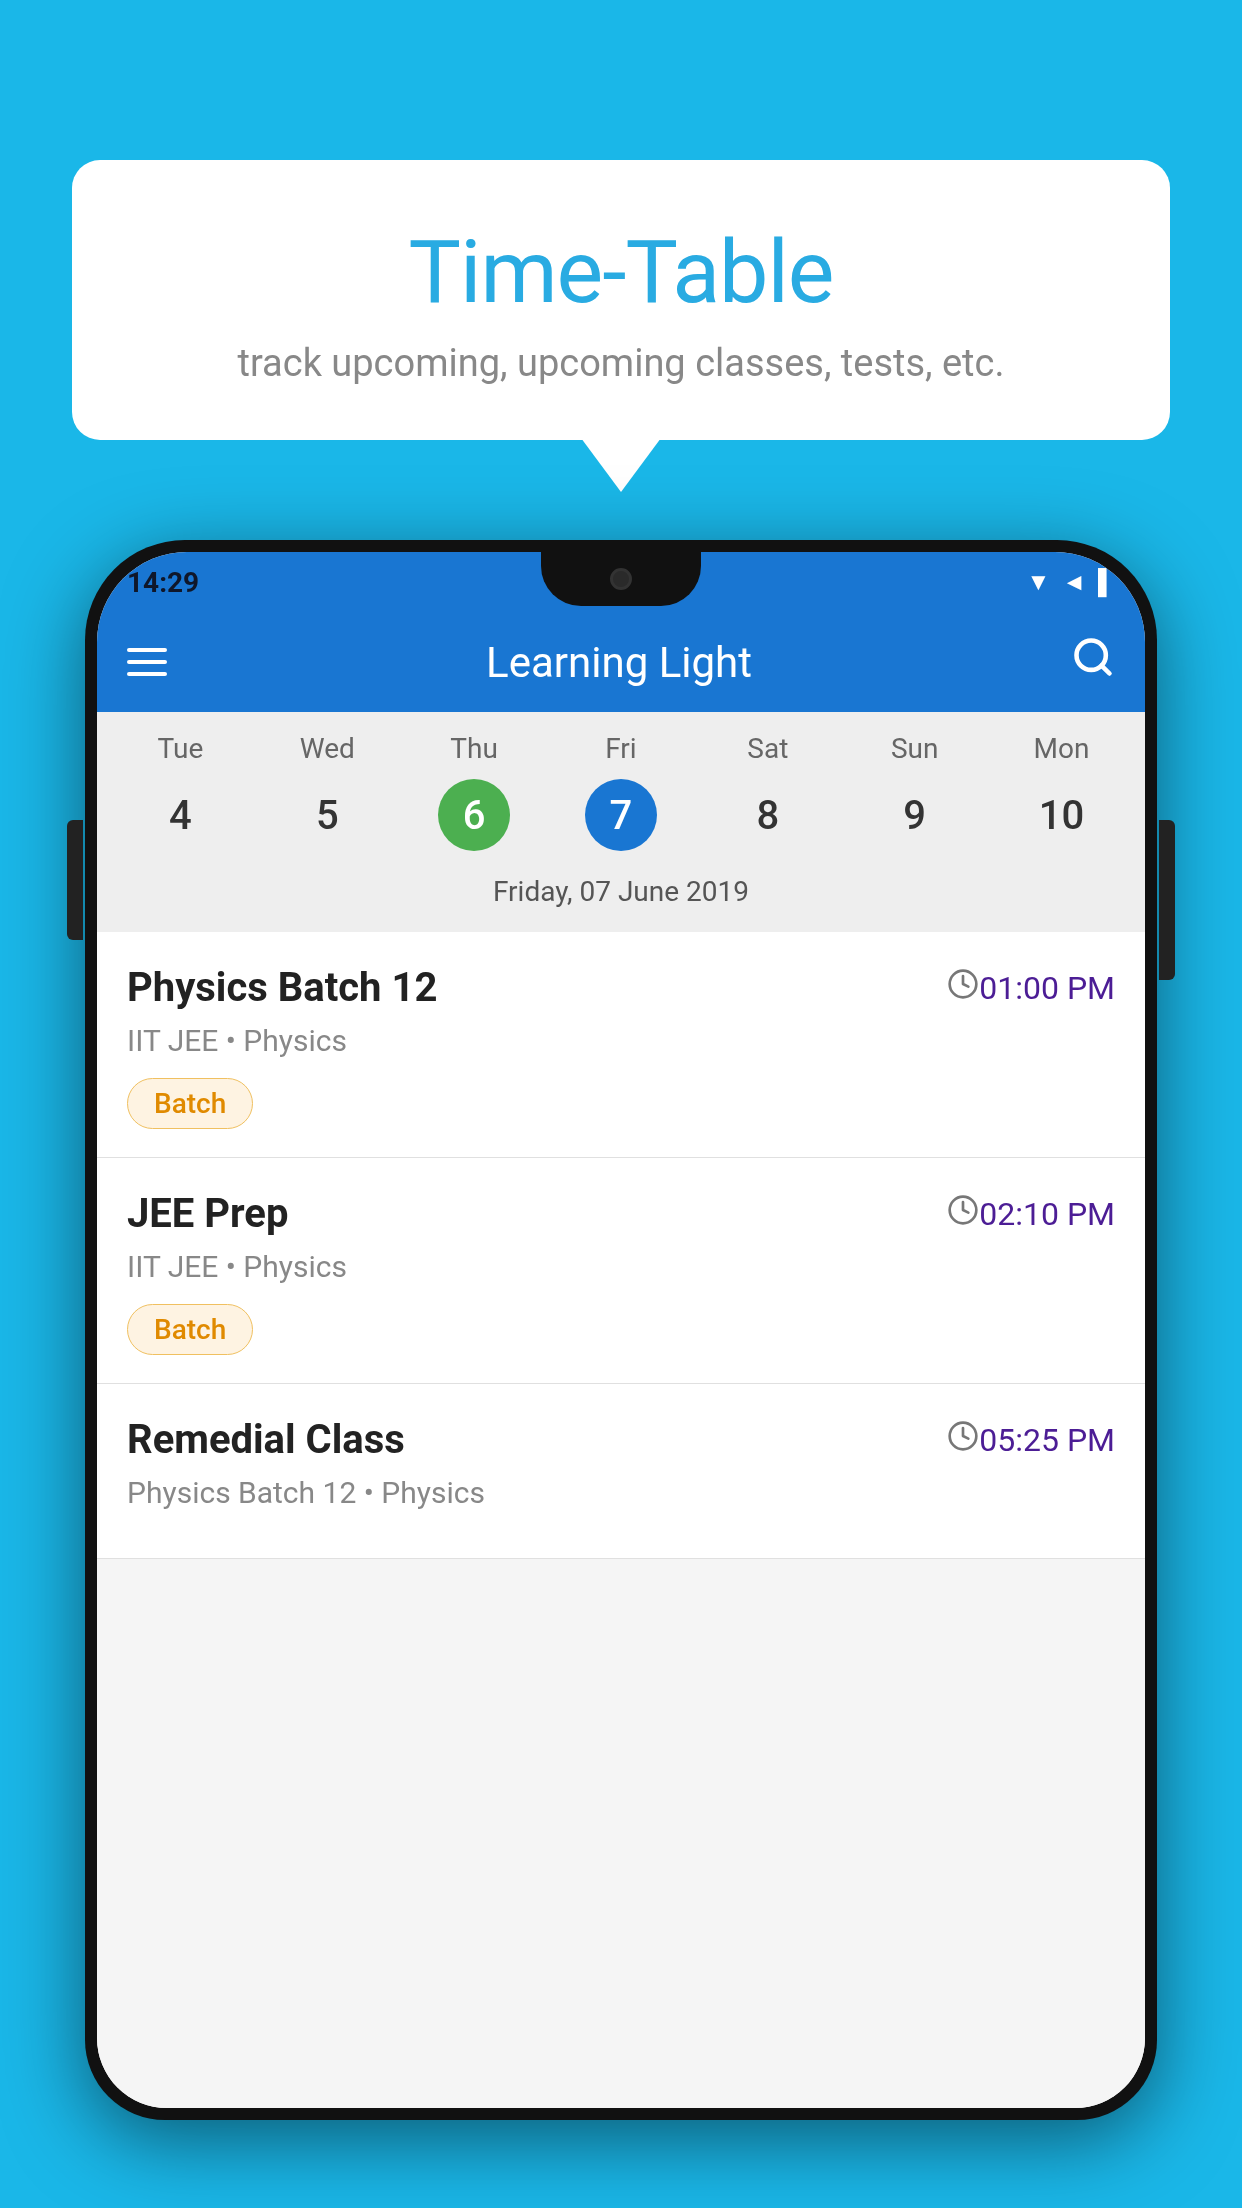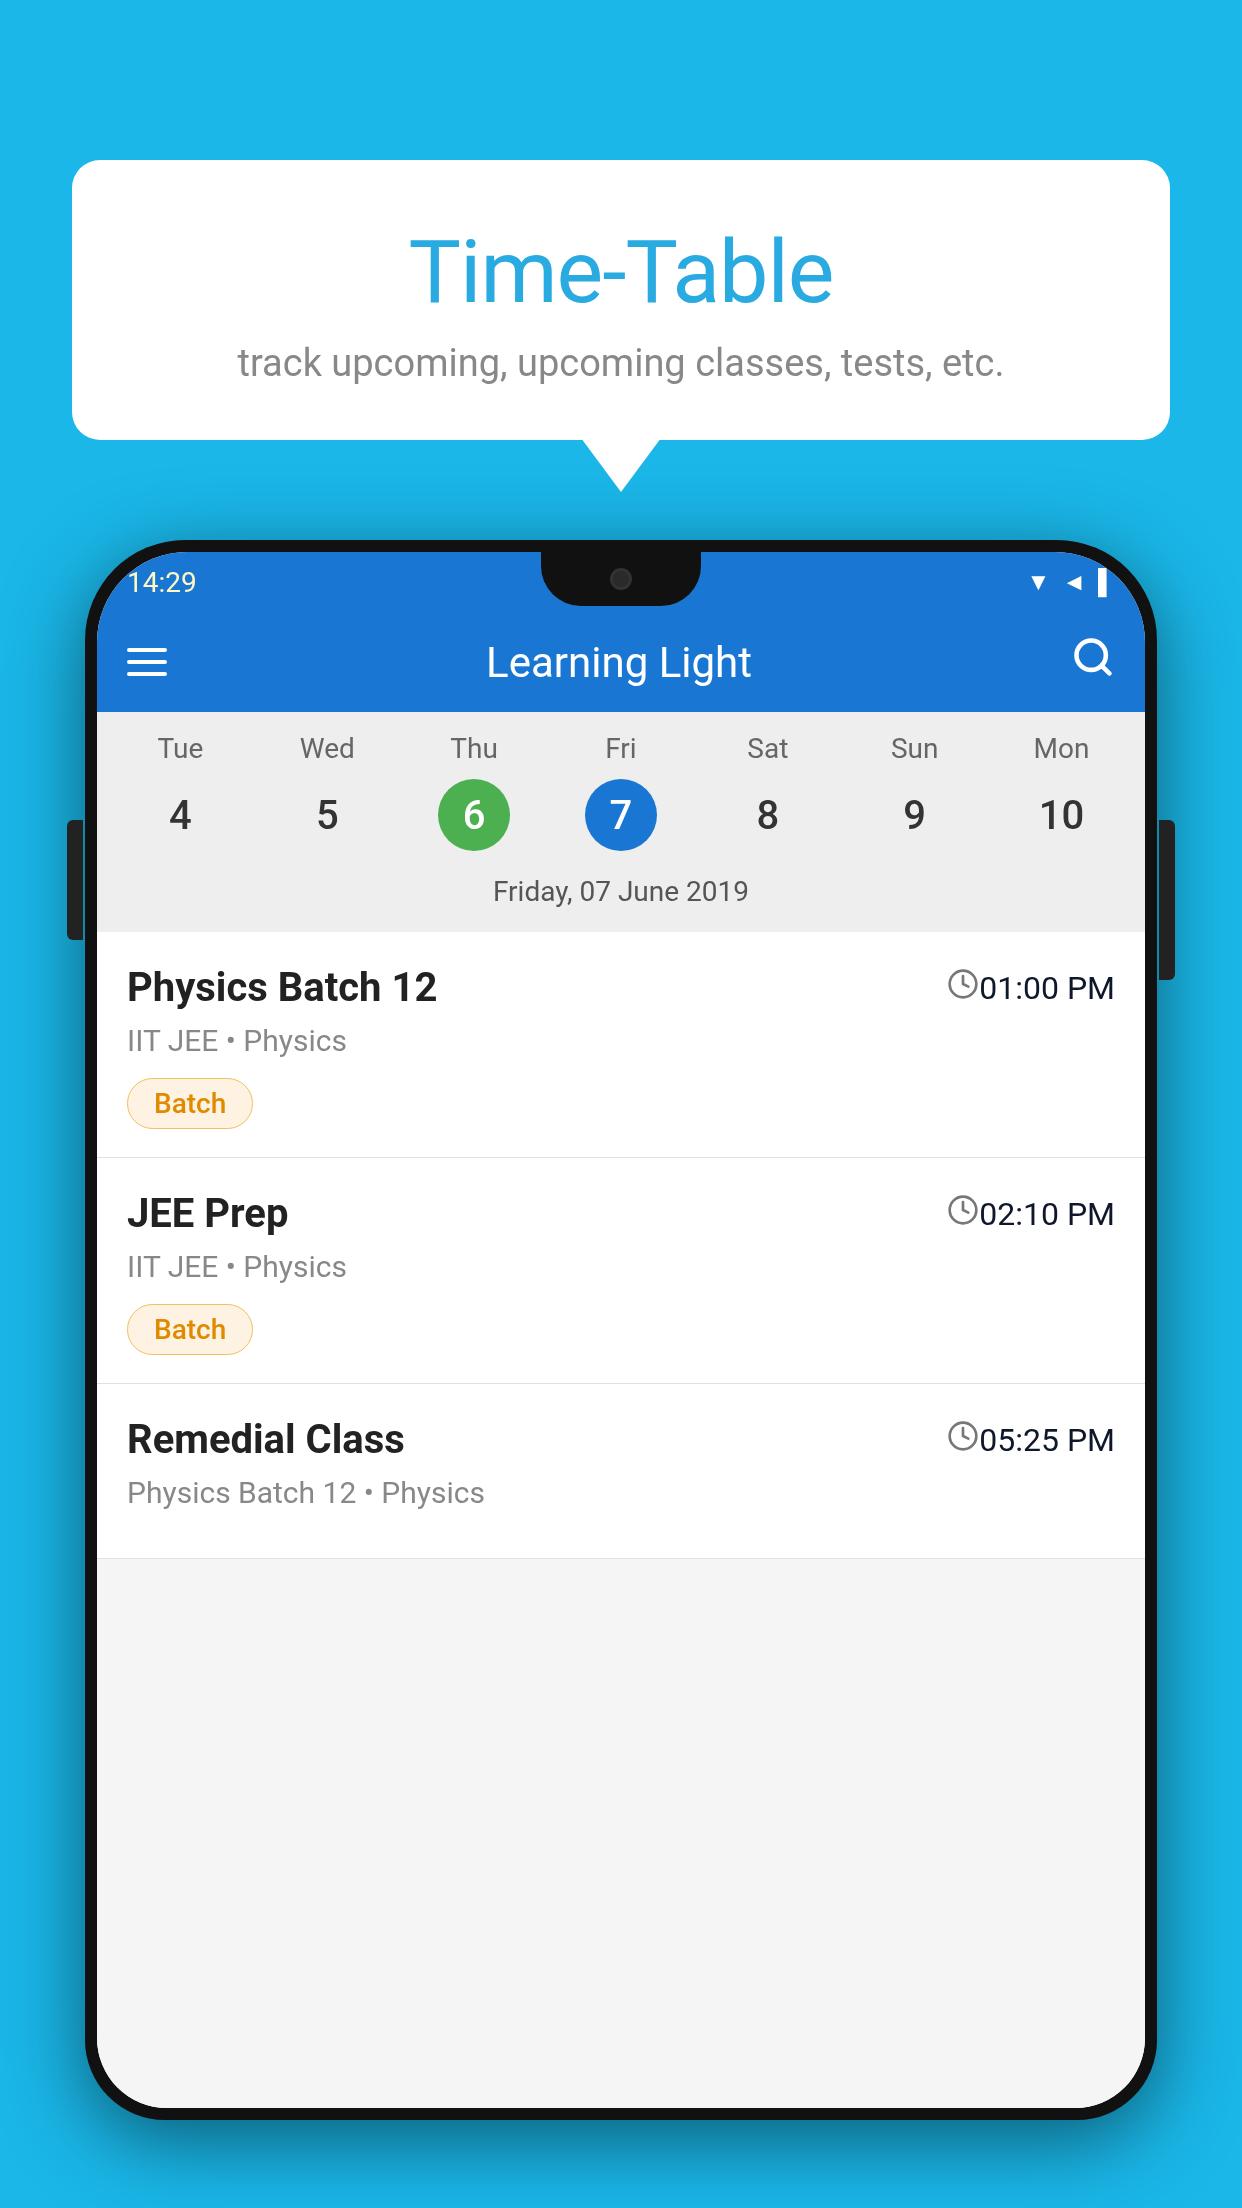--- a/index.html
+++ b/index.html
@@ -139,23 +139,23 @@
       background: #1976d2;
       height: 60px;
       display: flex;
       align-items: center;
       justify-content: space-between;
       padding: 0 30px;
       padding-top: 0;
     }
 
     .status-time {
-      color: #fef9c3;
+      color: #0f172a;
       font-size: 28px;
-      font-weight: 400;
+      font-weight: 700;
     }
 
     .status-icons {
       display: flex;
       align-items: center;
       gap: 12px;
     }
 
     .wifi-icon, .signal-icon, .battery-icon {
       color: white;
@@ -281,21 +281,21 @@
     .card-title {
       font-size: 40px;
       font-weight: 700;
       color: #222;
     }
 
     .card-time {
       display: flex;
       align-items: center;
       gap: 0;
-      color: #0f172a;
+      color: #4c1d95;
       font-size: 32px;
     }
 
     .clock-icon {
       font-size: 30px;
       color: #777;
     }
 
     .card-subtitle {
       font-size: 30px;

